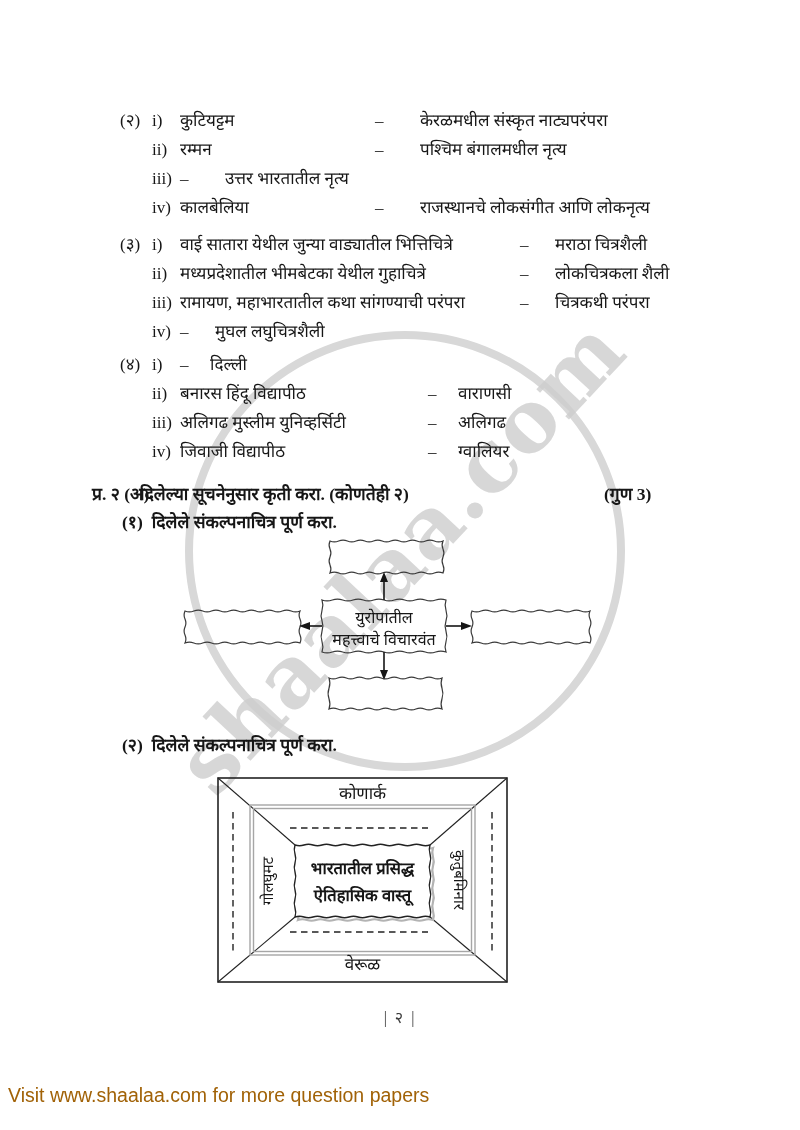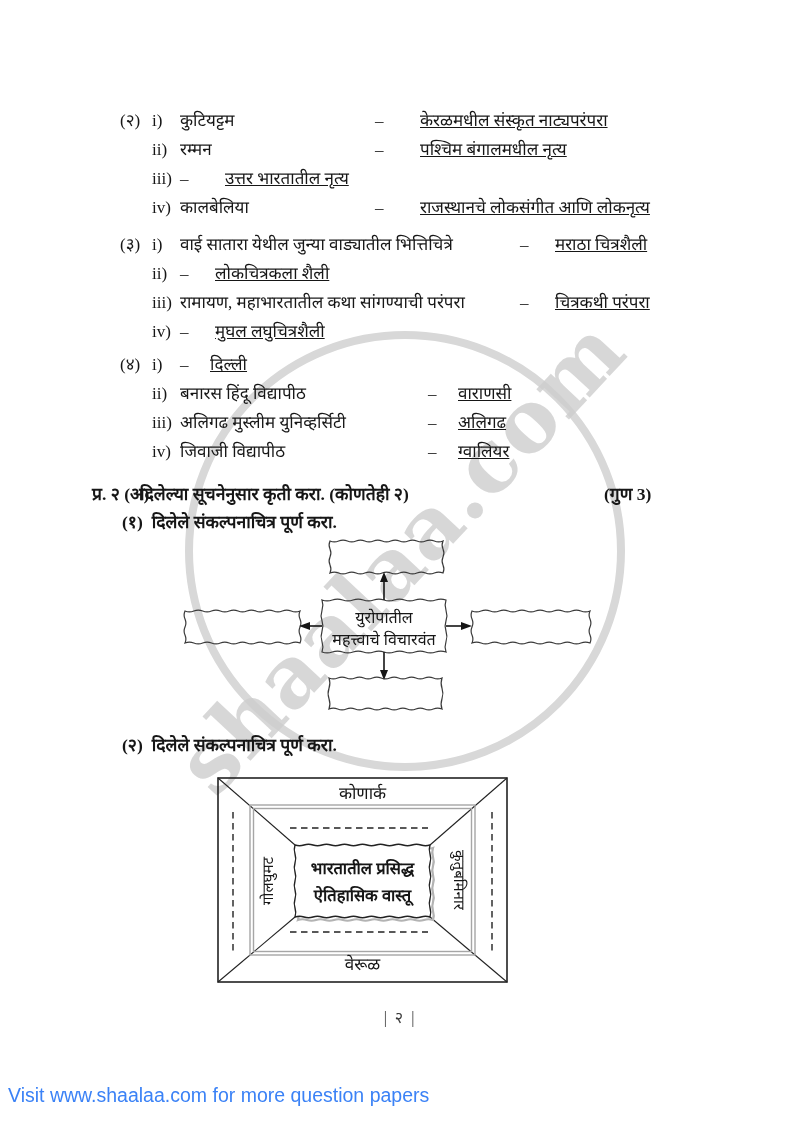--- a/index.html
+++ b/index.html
@@ -17,21 +17,21 @@
   .content{position:absolute;left:0;top:0;width:800px;height:1130px;z-index:1;}
 
   
   .match-sec{position:absolute;left:120px;font-size:17px;line-height:29px;}
   .sec-label{position:absolute;left:0;top:0;width:32px;}
   .rows{margin-left:32px;}
   .mrow{display:flex;height:29px;white-space:nowrap;}
   .col-num{width:28px;flex:0 0 auto;}
   .col-left{flex:0 0 auto;}
   .col-dash{flex:0 0 auto;}
-  .col-right{flex:0 0 auto;text-decoration:underline;}
+  .col-right{flex:0 0 auto;}
   .sec-a .col-left{width:195px}.sec-a .col-dash{width:45px}
   .sec-b .col-left{width:340px}.sec-b .col-dash{width:35px}
   .sec-c .col-left{width:248px}.sec-c .col-dash{width:30px}
 
   
   .q2-head{position:absolute;top:481px;left:0;width:800px;height:26px;
            font-weight:bold;font-size:17.5px;line-height:26px;}
   .q2-prefix{position:absolute;left:92px;}
   .q2-instr{position:absolute;left:140px;}
   .q2-marks{position:absolute;left:604px;}
@@ -42,21 +42,21 @@
 
   
   .diag1{position:absolute;left:170px;top:535px;}
   .diag2{position:absolute;left:210px;top:770px;}
   svg text{font-family:"Liberation Serif",serif;fill:#161616;}
 
   
   .page-num{position:absolute;left:0;top:1006px;width:800px;text-align:center;
             font-size:16px;color:#3a3a3a;letter-spacing:2px;}
   .footer-note{position:absolute;left:8px;top:1084px;
-               font-family:"Liberation Sans",sans-serif;font-size:19.5px;color:#3b82f6;}
+               font-family:"Liberation Sans",sans-serif;font-size:19.5px;color:#a16207;}
 </style>
 </head>
 <body>
 
 <div class="wm-layer">
   <svg width="800" height="1130">
     <circle cx="405" cy="551" r="216" fill="none" stroke="#d8d8d8" stroke-width="8"></circle>
   </svg>
   <div class="wm-text">shaalaa.com</div>
 </div>
@@ -99,20 +99,21 @@
     <div class="rows">
     <div class="mrow">
       <span class="col-num">i)</span>
       <span class="col-left">वाई सातारा येथील जुन्या वाड्यातील भित्तिचित्रे</span>
       <span class="col-dash">–</span>
       <span class="col-right">मराठा चित्रशैली</span>
     </div>
 
     <div class="mrow">
       <span class="col-num">ii)</span>
+      <span class="col-left">मध्यप्रदेशातील भीमबेटका येथील गुहाचित्रे</span>
       <span class="col-dash">–</span>
       <span class="col-right">लोकचित्रकला शैली</span>
     </div>
 
     <div class="mrow">
       <span class="col-num">iii)</span>
       <span class="col-left">रामायण, महाभारतातील कथा सांगण्याची परंपरा</span>
       <span class="col-dash">–</span>
       <span class="col-right">चित्रकथी परंपरा</span>
     </div>

